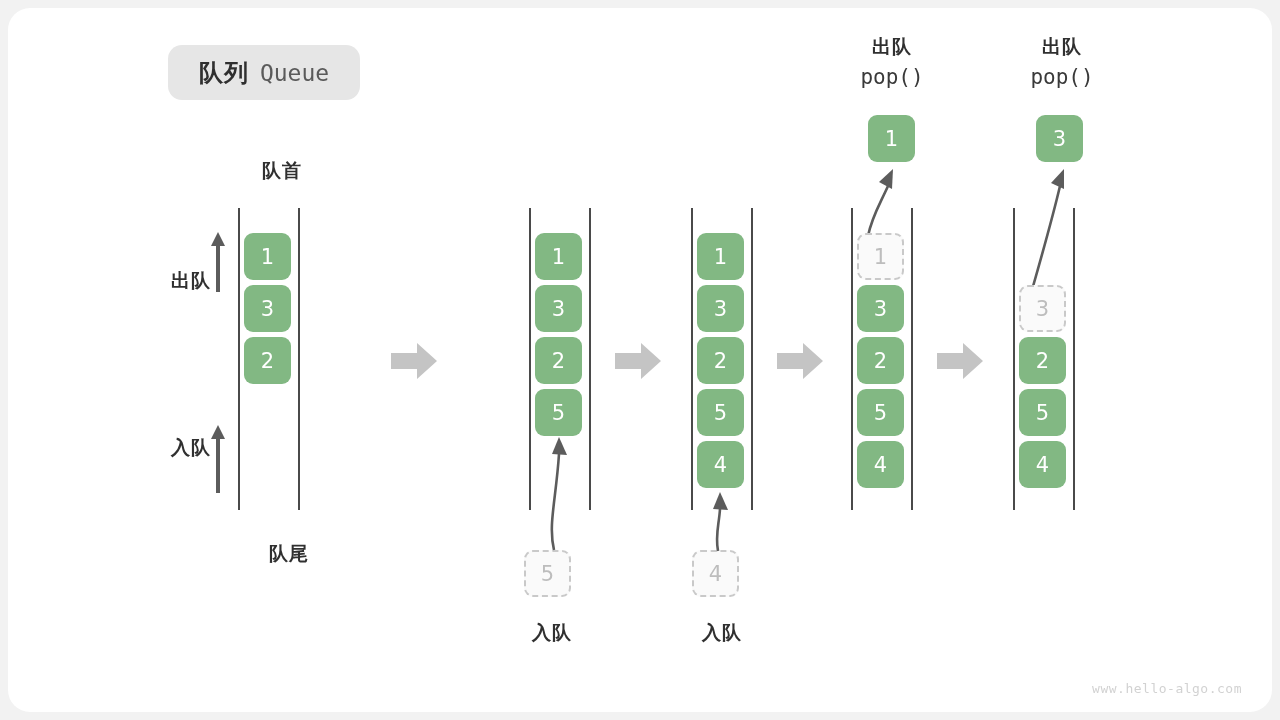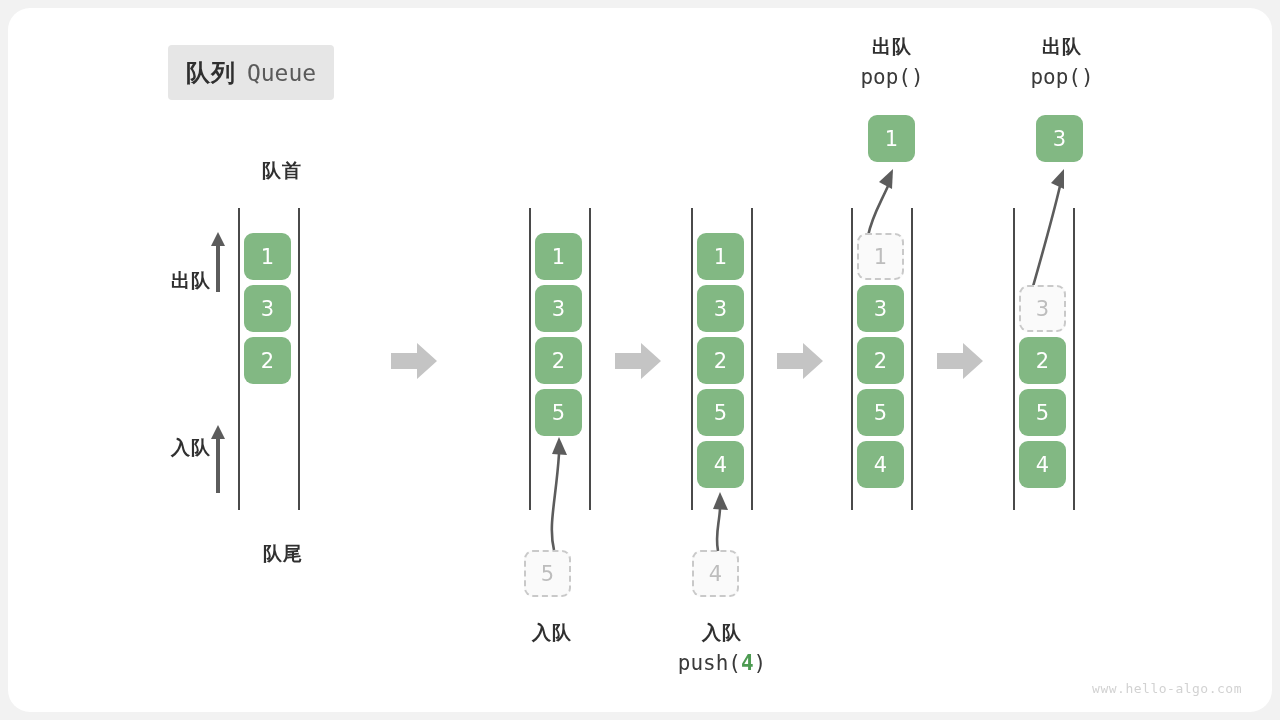--- a/index.html
+++ b/index.html
@@ -27,24 +27,24 @@
     height: 704px;
     background: #ffffff;
     border-radius: 22px;
   }
   .abs { position: absolute; }
 
   
   .title-badge {
     left: 168px;
     top: 45px;
-    width: 166px;
+    width: 192px;
     height: 55px;
     background: #e6e6e6;
-    border-radius: 4px;
+    border-radius: 14px;
     display: flex;
     align-items: center;
     justify-content: center;
     gap: 11px;
   }
   .title-cn {
     font-size: 24px;
     font-weight: bold;
     color: #2f2f2f;
     letter-spacing: 1px;
@@ -149,21 +149,21 @@
     <line x1="10" y1="60" x2="10" y2="12" stroke="#5c5c5c" stroke-width="4"></line>
     <polygon points="10,0 3,14 17,14" fill="#5c5c5c"></polygon>
   </svg>
 
   <div class="abs cn-label" style="left:147px; top:435px;">入队</div>
   <svg class="abs uparrow" style="left:208px; top:425px;" width="20" height="70">
     <line x1="10" y1="68" x2="10" y2="12" stroke="#5c5c5c" stroke-width="4"></line>
     <polygon points="10,0 3,14 17,14" fill="#5c5c5c"></polygon>
   </svg>
 
-  <div class="abs cn-label" style="left:239px; top:541px;">队尾</div>
+  <div class="abs cn-label" style="left:245px; top:541px;">队尾</div>
 
   <svg class="abs flow-arrow" style="left:391px; top:341px;" width="48" height="40">
     <polygon points="0,12 26,12 26,2 46,20 26,38 26,28 0,28" fill="#c4c4c4"></polygon>
   </svg>
 
   <div class="abs rail" style="left:529px; top:208px; height:302px;"></div>
   <div class="abs rail" style="left:589px; top:208px; height:302px;"></div>
 
   <div class="abs box" style="left:535px; top:233px;">1</div>
   <div class="abs box" style="left:535px; top:285px;">3</div>
@@ -196,21 +196,20 @@
 
   <div class="abs box ghost" style="left:692px; top:550px;">4</div>
 
   <svg class="abs" style="left:698px; top:485px;" width="48" height="70">
     <path d="M 20 66 C 17 50, 21 40, 22 24" stroke="#5c5c5c" stroke-width="2.6" fill="none"></path>
     <polygon points="22,7 15,24 30,25" fill="#5c5c5c"></polygon>
   </svg>
 
   <div class="abs op-label" style="left:602px; top:618px; width:240px;">
     <div class="op-cn">入队</div>
-    <div class="op-code"><span>push(</span><span class="arg">4</span><span>)</span></div>
   </div>
 
   <svg class="abs flow-arrow" style="left:777px; top:341px;" width="48" height="40">
     <polygon points="0,12 26,12 26,2 46,20 26,38 26,28 0,28" fill="#c4c4c4"></polygon>
   </svg>
 
   <div class="abs op-label" style="left:812px; top:32px; width:160px;">
     <div class="op-cn">出队</div>
     <div class="op-code">pop()</div>
   </div>

